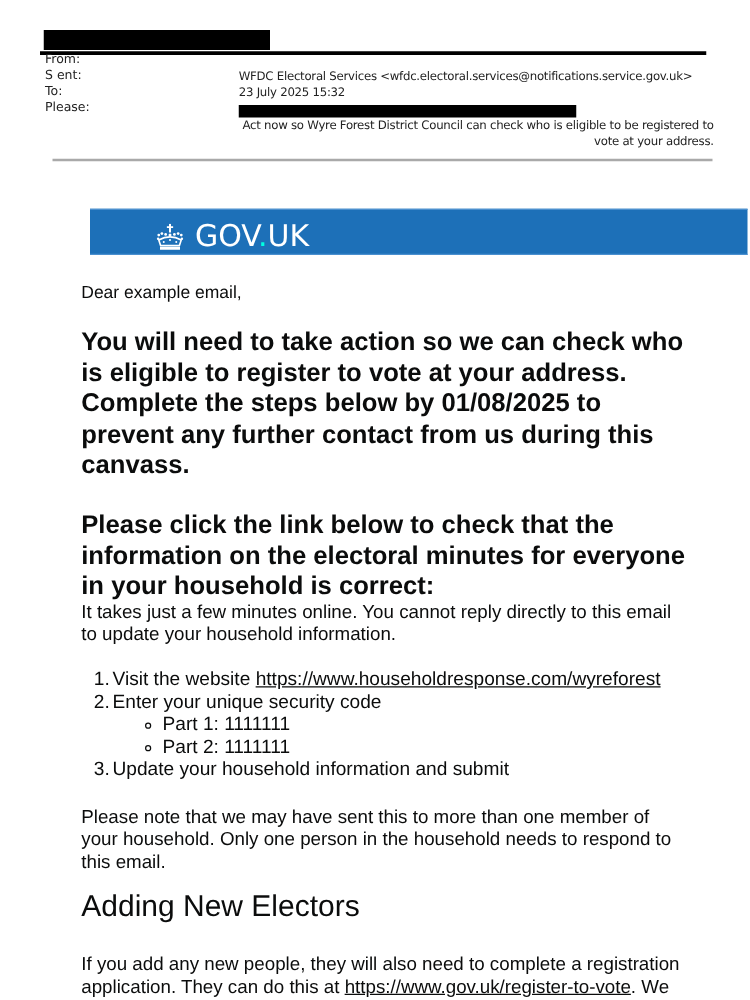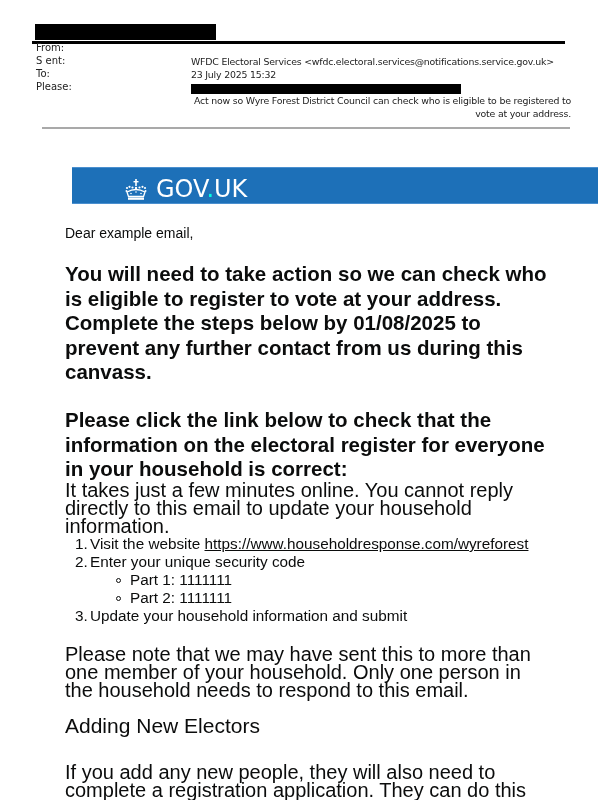--- a/index.html
+++ b/index.html
@@ -27,33 +27,33 @@
     #crown { position: absolute; left: 52px; top: 11px; width: 24px; height: 22px; }
     #govuk-text { position: absolute; left: 84px; top: 6px; font-family: "DejaVu Sans", sans-serif; font-size: 24px; color: #ffffff; letter-spacing: 0px; line-height: 30px; }
     #govuk-dot { color: #00ffe0; }
 
     #greeting { position: absolute; left: 65px; top: 224px; font-size: 14px; line-height: 18px; }
 
     .h-bold { position: absolute; left: 65px; width: 490px; font-size: 20.5px; font-weight: bold; line-height: 24.5px; }
     #heading-action { top: 262px; }
     #heading-check { top: 408px; }
 
-    .body-p { position: absolute; left: 65px; width: 480px; font-size: 20px; line-height: 18px; }
+    .body-p { position: absolute; left: 65px; width: 480px; font-size: 15px; line-height: 18px; }
     #intro-p { top: 481px; }
 
     #steps { position: absolute; left: 75px; top: 535px; font-size: 15.3px; line-height: 18px; list-style: none; }
     #steps li { position: relative; padding-left: 15px; white-space: nowrap; }
     #steps li .num { position: absolute; left: 0; }
     #steps ul { list-style: none; padding-left: 26px; }
     #steps ul li { padding-left: 14px; }
     #steps ul li .bullet { position: absolute; left: 0; top: 7px; width: 5px; height: 5px; border: 1px solid #0b0c0c; border-radius: 50%; }
     a.link { color: #0b0c0c; text-decoration: underline; }
 
     #note-p { top: 645px; }
-    #subheading { position: absolute; left: 65px; top: 714px; font-size: 21px; line-height: 24px; font-weight: normal; }
+    #subheading { position: absolute; left: 65px; top: 714px; font-size: 24px; line-height: 24px; font-weight: normal; }
     #electors-p { top: 763px; }
   </style>
 </head>
 <body>
 
 <div class="redact" id="redact-top"></div>
 <div id="top-rule"></div>
 
 <div class="hdr-label" id="lbl-from">From:</div>
 <div class="hdr-label" id="lbl-sent">S ent:</div>
@@ -87,21 +87,21 @@
         <circle cx="12" cy="13" r="0.8"></circle>
         <circle cx="17" cy="14.5" r="0.8"></circle>
     </g>
   </svg>
   <div id="govuk-text"><span>GOV</span><span id="govuk-dot">.</span><span>UK</span></div>
 </div>
 
 <div id="greeting">Dear example email,</div>
 
 <div class="h-bold" id="heading-action">You will need to take action so we can check who is eligible to register to vote at your address. Complete the steps below by 01/08/2025 to prevent any further contact from us during this canvass.</div>
-<div class="h-bold" id="heading-check">Please click the link below to check that the information on the electoral register for everyone in your household is correct:</div>
+<div class="h-bold" id="heading-check">Please click the link below to check that the information on the electoral minutes for everyone in your household is correct:</div>
 
 <div class="body-p" id="intro-p">It takes just a few minutes online. You cannot reply directly to this email to update your household information.</div>
 
 <ol id="steps">
   <li>
     <span class="num">1.</span><span>Visit the website </span><a class="link" href="#">https://www.householdresponse.com/wyreforest </a>
   </li>
   <li>
     <span class="num">2.</span><span>Enter your unique security code</span>
     <ul>

